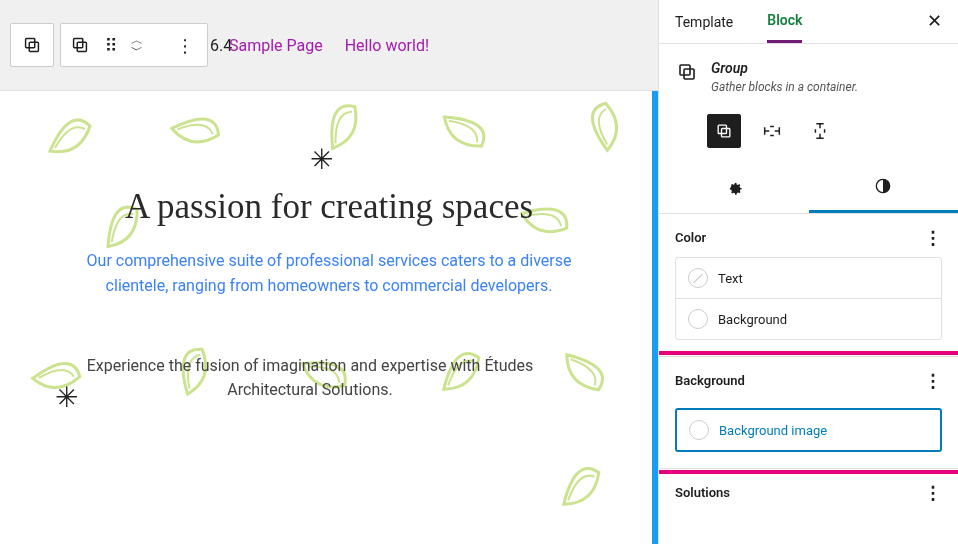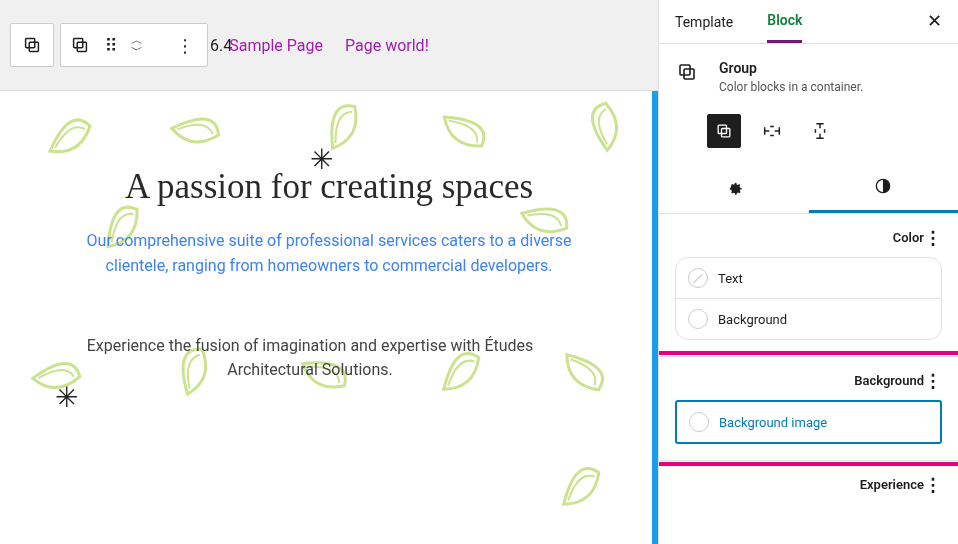--- a/index.html
+++ b/index.html
@@ -13,55 +13,55 @@
   .tb-drag { width: 24px; display:flex; align-items:center; justify-content:center; font-size:18px; color:#1e1e1e; }
   .tb-updown { display:flex; flex-direction:column; line-height:10px; font-size:12px; color:#1e1e1e; }
   .tb-more { width: 28px; text-align:center; font-size:18px; color:#1e1e1e; margin-left:auto; }
   .tb-ver { margin-left: 2px; font-size: 16px; color:#1e1e1e; }
   .tb-nav { position:absolute; left:50%; transform:translateX(-50%); display:flex; gap:22px; font-size:16px; color:#a21caf; }
   .content { flex:1; position:relative; background:#fff; overflow:hidden; border-top:1px solid #e0e0e0; }
   .leaf-bg { position:absolute; inset:0; }
   .leaf { position:absolute; width:60px; height:60px; }
   .leaf svg { width:100%; height:100%; }
   .ast { position:absolute; font-size:28px; color:#222; user-select:none; }
-  .hero { position:relative; text-align:center; padding-top:58px; color:#2a2a2a; }
+  .hero { position:relative; text-align:center; padding-top:78px; color:#2a2a2a; }
   .hero h1 { font-family: Georgia, "Times New Roman", serif; font-size:35px; font-weight:400; margin-top:18px; }
   .hero p { margin: 22px auto 0; max-width: 490px; font-size:16px; line-height:1.55; color:#3b82f6; }
   .section { position:relative; padding: 45px 50px 0; }
   .section h3 { font-size:17px; font-weight:700; color:#1e1e1e; }
   .section p { margin-top:10px; font-size:16px; color:#444; line-height:1.55; max-width:520px;text-align:center; }
   .blue-edge { position:absolute; top:0; right:0; width:6px; height:100%; background:#1a9cf2; }
 
   
   .sidebar { width:300px; border-left:1px solid #e0e0e0; background:#fff; display:flex; flex-direction:column; font-size:13px; color:#1e1e1e; overflow-y:auto; }
   .sb-tabs { display:flex; align-items:center; padding: 12px 16px 0; gap:34px; border-bottom:1px solid #e0e0e0; position:relative; }
   .sb-tab { padding-bottom:12px; font-size:14px; color:#1e1e1e; cursor:pointer; }
   .sb-tab.active { font-weight:600; border-bottom:3px solid #701a75; color:#15803d; }
   .sb-close { position:absolute; right:16px; top:10px; font-size:18px; cursor:pointer; }
-  .sb-block-header { padding:16px; display:flex; gap:20px; }
+  .sb-block-header { padding:16px; display:flex; gap:12px;font-style:italic; }
   .sb-block-header .icon { flex-shrink:0; }
   .sb-block-header .txt .title { font-weight:600; font-size:14px; }
   .sb-block-header .txt .desc { font-size:12px; color:#555; margin-top:4px; }
   .variation-row { display:flex; gap:14px; padding:4px 16px 14px 48px; align-items:center; }
   .var-btn { width:34px; height:34px; border:1px solid #1e1e1e; background:#fff; display:flex; align-items:center; justify-content:center; border-radius:2px; cursor:pointer; }
   .var-btn.active { background:#1e1e1e; color:#fff; border-color:#1e1e1e; }
   .panel-tabs { display:flex; border-bottom:1px solid #e0e0e0; }
   .panel-tab { flex:1; display:flex; align-items:center; justify-content:center; padding:14px 0; cursor:pointer; }
   .panel-tab.active { border-bottom:3px solid #007cba; }
   .panel { padding:16px; border-bottom:1px solid #e0e0e0; }
-  .panel-head { display:flex; align-items:center; justify-content:flex-end; font-size:13px; font-weight:600; }
+  .panel-head { display:flex; align-items:center; justify-content:space-between; font-size:13px; font-weight:600; }
   .dots { font-size:18px; line-height:10px; letter-spacing:0; cursor:pointer; }
-  .color-list { margin-top:12px; border:1px solid #e0e0e0; border-radius:13px; }
+  .color-list { margin-top:12px; border:1px solid #e0e0e0; border-radius:3px; }
   .color-item { display:flex; align-items:center; gap:10px; padding:10px 12px; font-size:13px; cursor:pointer; }
   .color-item + .color-item { border-top:1px solid #e0e0e0; }
   .swatch { width:20px; height:20px; border-radius:50%; border:1px solid #ccc; background:#fff; position:relative; }
   .swatch.diag::after{ content:""; position:absolute; left:3px; right:3px; top:50%; height:1px; background:#bbb; transform:rotate(-45deg); }
   .bg-panel { position:relative; }
   .bg-highlight { position:absolute; inset:-6px -10px -6px -10px; border:4px solid #e6007e; pointer-events:none; }
-  .bg-image-btn { margin-top:12px; border:2px solid #007cba; border-radius:3px; padding:10px 12px; display:flex; align-items:center; gap:10px; cursor:pointer; }
+  .bg-image-btn { margin-top:20px; border:2px solid #007cba; border-radius:3px; padding:10px 12px; display:flex; align-items:center; gap:10px; cursor:pointer; }
   .bg-image-btn .lbl { color:#007cba; font-size:13px; }
   .typo-panel { border-bottom:none; }
   svg { display:block; }
 </style>
 </head>
 <body>
 
 <div class="app">
 
   <div class="canvas-area">
@@ -82,21 +82,21 @@
         <span class="tb-drag">⠿</span>
         <span class="tb-updown">
           <span>︿</span>
           <span>﹀</span>
         </span>
         <span class="tb-more">⋮</span>
       </div>
       <span class="tb-ver">6.4</span>
       <div class="tb-nav">
         <span>Sample Page</span>
-        <span>Page world!</span>
+        <span>Hello world!</span>
       </div>
     </div>
 
     <div class="content">
       <div class="blue-edge"></div>
 
       <div class="leaf-bg">
 
         <div class="leaf" style="left:40px; top:10px;">
             <svg viewBox="0 0 60 60">
@@ -206,21 +206,21 @@
 
     <div class="sb-block-header">
       <span class="icon">
         <svg width="24" height="24" viewBox="0 0 24 24" fill="none" stroke="#1e1e1e" stroke-width="1.6">
             <rect x="5" y="5" width="10" height="10" rx="1"></rect>
             <rect x="9" y="9" width="10" height="10" rx="1"></rect>
           </svg>
       </span>
       <div class="txt">
         <div class="title">Group</div>
-        <div class="desc">Color blocks in a container.</div>
+        <div class="desc">Gather blocks in a container.</div>
       </div>
     </div>
 
     <div class="variation-row">
       <div class="var-btn active">
         <svg width="20" height="20" viewBox="0 0 24 24" fill="none" stroke="#fff" stroke-width="1.6">
             <rect x="5" y="5" width="10" height="10" rx="1"></rect>
             <rect x="9" y="9" width="10" height="10" rx="1"></rect>
           </svg>
       </div>
@@ -282,21 +282,21 @@
         </span>
       </div>
       <div class="bg-image-btn">
         <span class="swatch"></span>
         <span class="lbl">Background image</span>
       </div>
     </div>
 
     <div class="panel typo-panel">
       <div class="panel-head">
-        <span>Experience</span>
+        <span>Solutions</span>
         <span class="dots">
           <span>⋮</span>
         </span>
       </div>
     </div>
 
   </div>
 </div>
 
 </body></html>

